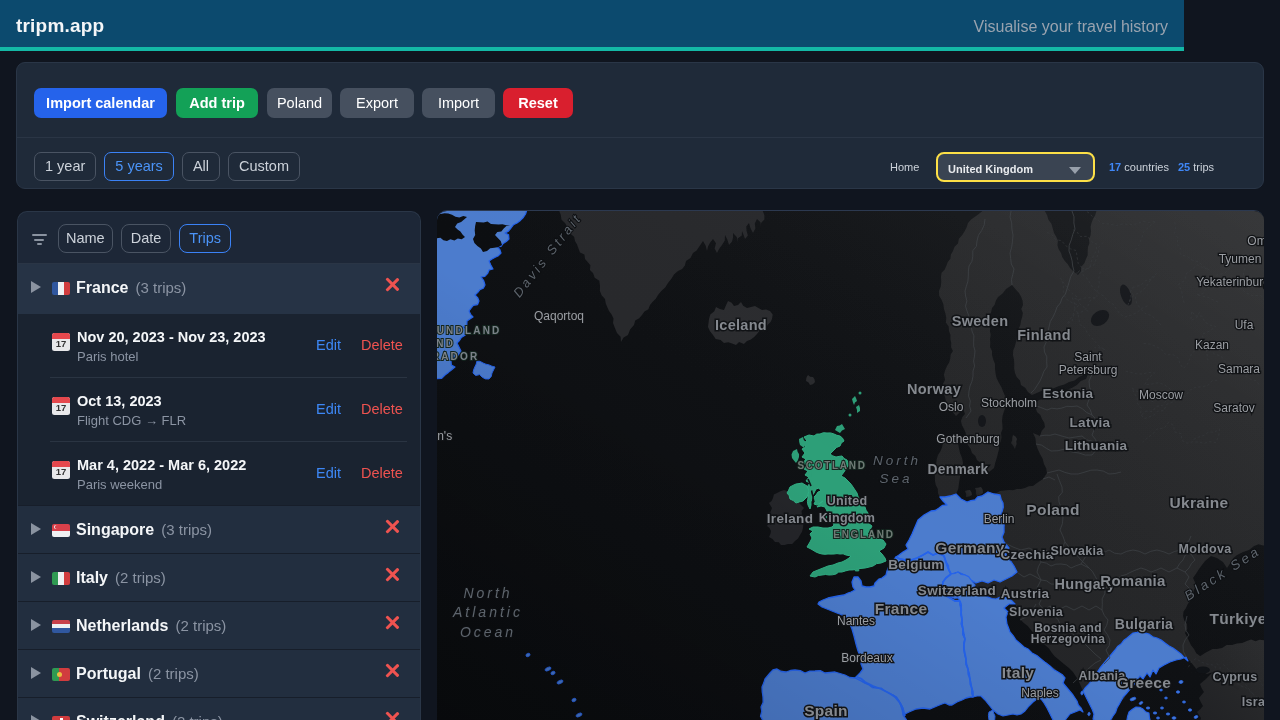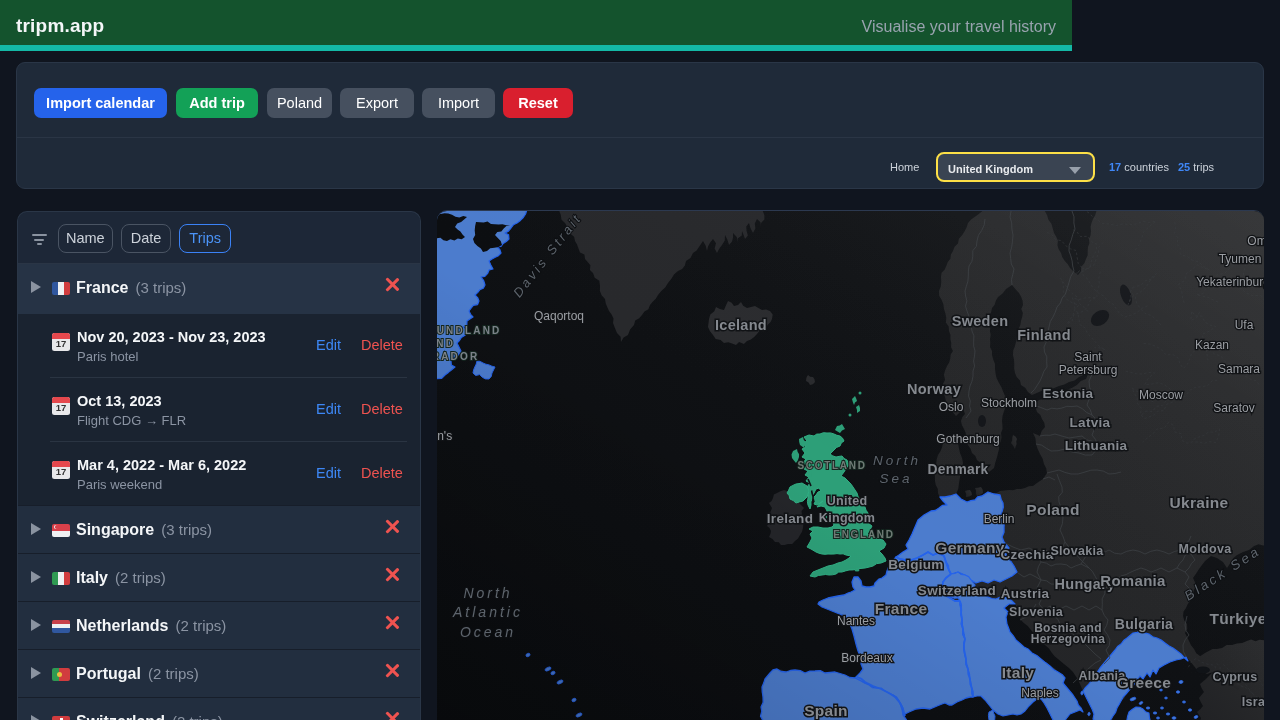--- a/index.html
+++ b/index.html
@@ -1,20 +1,20 @@
 <!DOCTYPE html>
 <html><head>
 <meta charset="utf-8">
 <style>
 * { margin:0; padding:0; box-sizing:border-box; }
 html,body { width:1280px; height:720px; overflow:hidden; background:#10151f; font-family:"Liberation Sans", sans-serif; }
 #page { position:relative; width:1280px; height:720px; }
 
 
-#header { position:absolute; left:0; top:0; width:1072px; height:51px; background:#14532d; border-bottom:6px solid #14b8a6; }
+#header { position:absolute; left:0; top:0; width:1184px; height:51px; background:#0c4a6e; border-bottom:4px solid #14b8a6; }
 #logo { position:absolute; left:16px; top:15px; font-size:19px; font-weight:bold; color:#f4f6f8; letter-spacing:0.2px; }
 #tagline { position:absolute; right:16px; top:18px; font-size:16px; color:#99a3af; }
 
 
 #toolbar { position:absolute; left:16px; top:62px; width:1248px; height:127px; background:#1f2a39; border:1px solid #2a3647; border-radius:9px; }
 #btnrow { position:absolute; left:17px; top:25px; height:30px; }
 .btn { display:inline-block; vertical-align:top; height:30px; line-height:30px; margin-right:8px; border-radius:7px; font-size:14.5px; font-weight:bold; color:#fff; text-align:center; }
 .btn.blue { background:#2563eb; width:133px; margin-right:9px; }
 .btn.green { background:#13a157; width:82px; margin-right:9px; }
 .btn.gray { background:#46505f; font-weight:normal; }
@@ -98,20 +98,23 @@
   <div id="header">
     <div id="logo">tripm.app</div>
     <div id="tagline">Visualise your travel history</div>
   </div>
 
   <div id="toolbar">
     <div id="btnrow">
       <span class="btn blue">Import calendar</span><span class="btn green">Add trip</span><span class="btn gray w1">Poland</span><span class="btn gray w2">Export</span><span class="btn gray w3">Import</span><span class="btn red">Reset</span>
     </div>
     <div class="divider"></div>
+    <div id="filterrow">
+      <span class="fbtn">1 year</span><span class="fbtn sel">5 years</span><span class="fbtn">All</span><span class="fbtn">Custom</span>
+    </div>
     <div id="homewrap">
       <span class="lbl">Home</span>
         <span id="homesel">United Kingdom<span class="arr"></span></span>
         <span id="stats"><span class="bluenum">17</span> countries<span class="g2"><span class="bluenum">25</span> trips</span></span>
     </div>
   </div>
 
   <div id="list">
     <div id="sortrow">
       <div id="sorticon">

